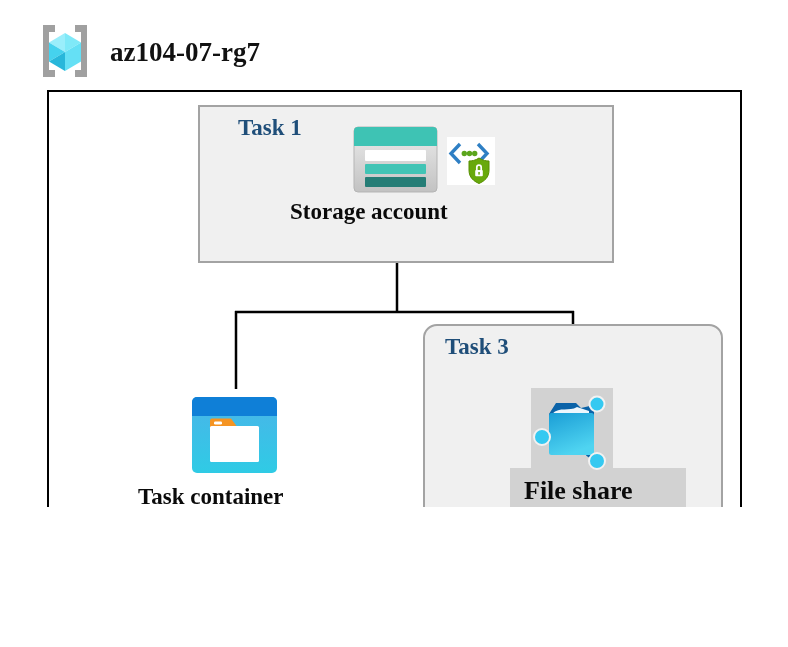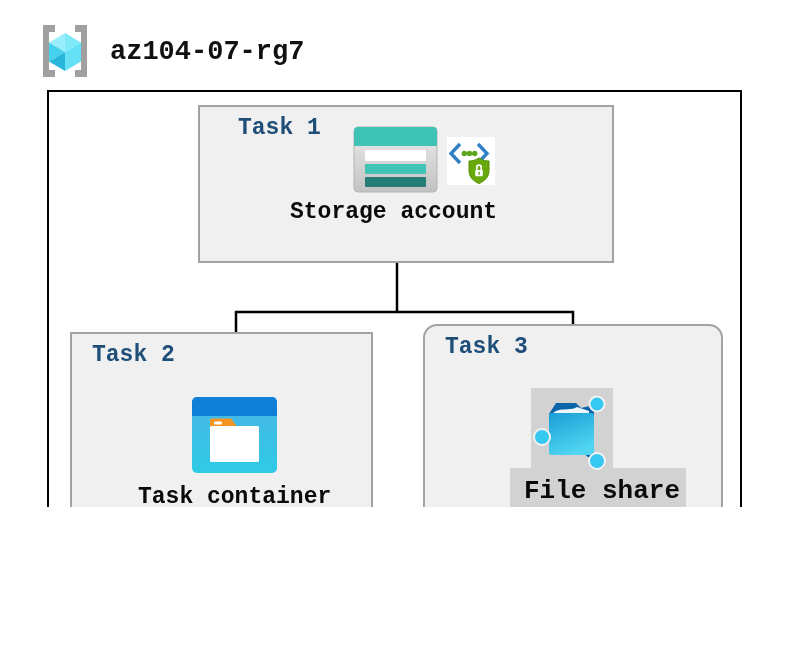--- a/index.html
+++ b/index.html
@@ -1,18 +1,18 @@
 <!DOCTYPE html>
 <html><head>
 <meta charset="utf-8">
 <style>
   html,body{margin:0;padding:0;background:#ffffff;}
   .canvas{
     position:relative;width:788px;height:507px;background:#ffffff;
-    font-family:Liberation Mono, monospace;overflow:hidden;
+    font-family:Liberation Serif, serif;overflow:hidden;
   }
   .rg-title{
     position:absolute;left:110px;top:37px;font-size:27px;font-weight:bold;color:#111;
     letter-spacing:0px;white-space:nowrap;
   }
   .outer-box{
     position:absolute;left:47px;top:90px;width:695px;height:513px;
     border:2.5px solid #000;background:#fff;box-sizing:border-box;
   }
   .task-box{
@@ -91,23 +91,20 @@
     <circle cx="17.3" cy="16.5" r="2.7" fill="#5ba51c"></circle>
     <circle cx="22.5" cy="16.5" r="2.7" fill="#5ba51c"></circle>
     <circle cx="27.7" cy="16.5" r="2.7" fill="#5ba51c"></circle>
     <path d="M32,21 c3.5,2.5 7.5,3 10,3 v9 c0,7.5 -4.5,11 -10,13.5 c-5.5,-2.5 -10,-6 -10,-13.5 v-9 c2.5,0 6.5,-0.5 10,-3 z" fill="#68a90c" stroke="#578f00" stroke-width="1"></path>
     <path d="M29.8,33 v-2.6 a2.2,2.2 0 0 1 4.4,0 V33" fill="none" stroke="#ffffff" stroke-width="1.7"></path>
     <rect x="28.2" y="33" width="7.6" height="6.2" rx="1" fill="#ffffff"></rect>
     <rect x="31.3" y="35" width="1.5" height="2.6" fill="#68a90c"></rect>
   </svg>
   <div class="item-label storage-label">Storage account</div>
 
-  <div class="task-box task2">
-    <div class="task-label">Task 2</div>
-  </div>
   <svg class="icon-abs" style="left:192px;top:397px;" width="85" height="76" viewBox="0 0 85 76">
     <defs>
       <linearGradient id="bc-body" x1="0" y1="0" x2="0" y2="1">
         <stop offset="0" stop-color="#4ab4e9"></stop>
           <stop offset="1" stop-color="#2fcbe5"></stop>
       </linearGradient>
     </defs>
     <rect x="0" y="0" width="85" height="76" rx="5" fill="url(#bc-body)"></rect>
     <path d="M0,19 V5 a5,5 0 0 1 5,-5 H80 a5,5 0 0 1 5,5 V19 Z" fill="#0f7fd7"></path>
     <path d="M18,31 v-7.5 a2,2 0 0 1 2,-2 h19 l7,9.5 z" fill="#f59422"></path>

